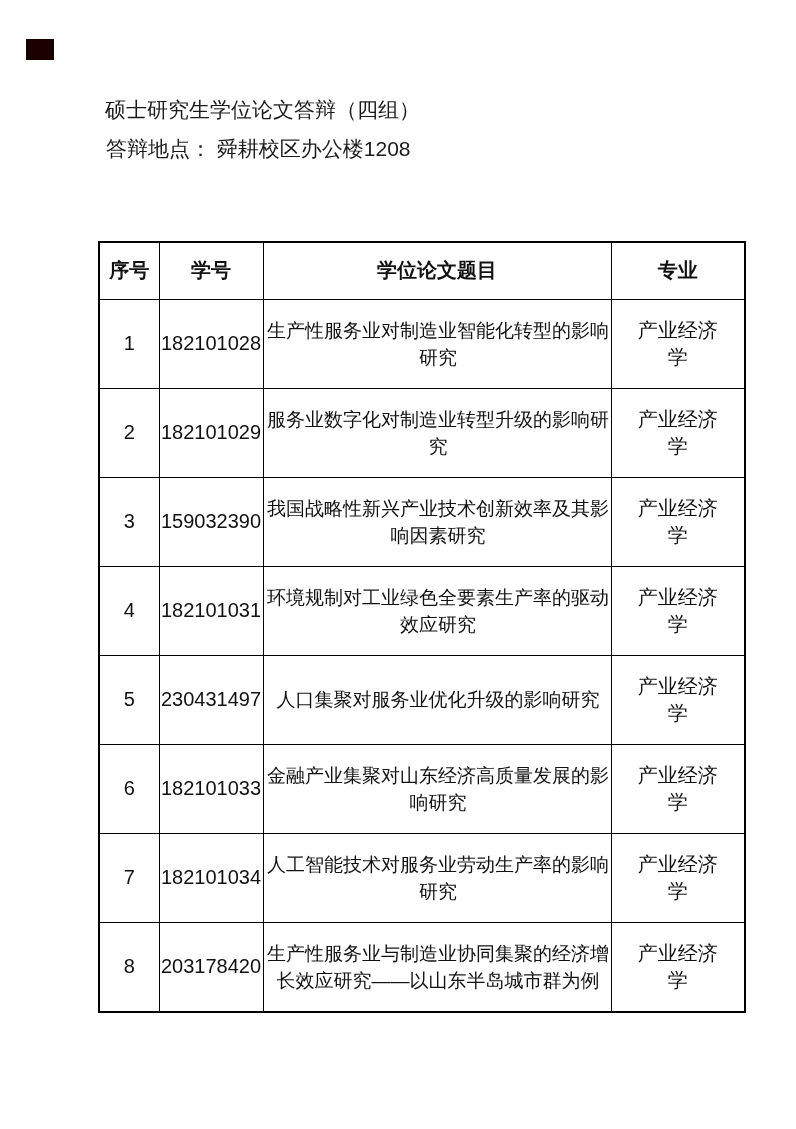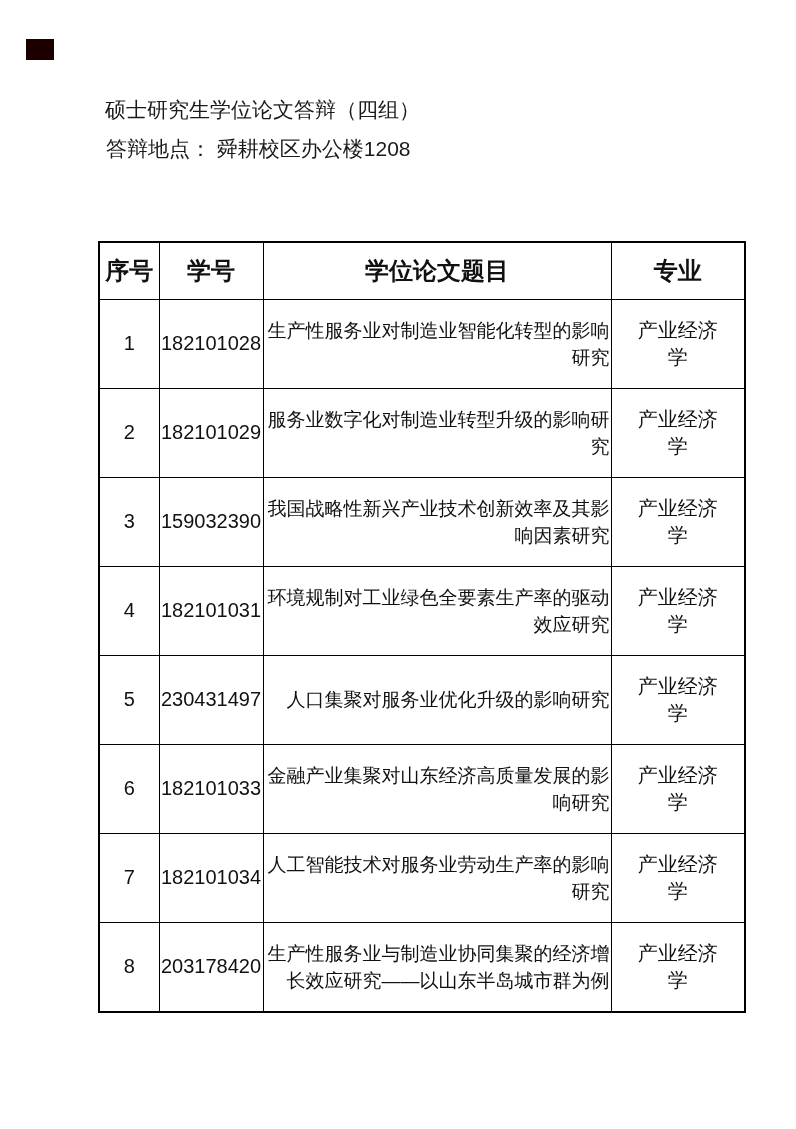--- a/index.html
+++ b/index.html
@@ -53,36 +53,36 @@
     }
     table.defense-table th,
     table.defense-table td {
       border: 1px solid #000000;
       vertical-align: middle;
       overflow: hidden;
     }
     table.defense-table th {
       font-weight: bold;
       text-align: center;
-      font-size: 24px;
+      font-size: 20px;
       padding: 0;
     }
     td.cell-no {
       text-align: center;
       font-size: 20px;
       padding: 0;
     }
     td.cell-id {
       text-align: center;
       font-size: 20px;
       letter-spacing: 0;
       padding: 0;
     }
     td.cell-title {
-      text-align: right;
+      text-align: center;
       font-size: 19px;
       line-height: 27px;
       padding: 2px 1px 2px 3px;
       word-break: break-all;
     }
     td.cell-major {
       text-align: center;
       font-size: 20px;
       padding: 17px;
     }

